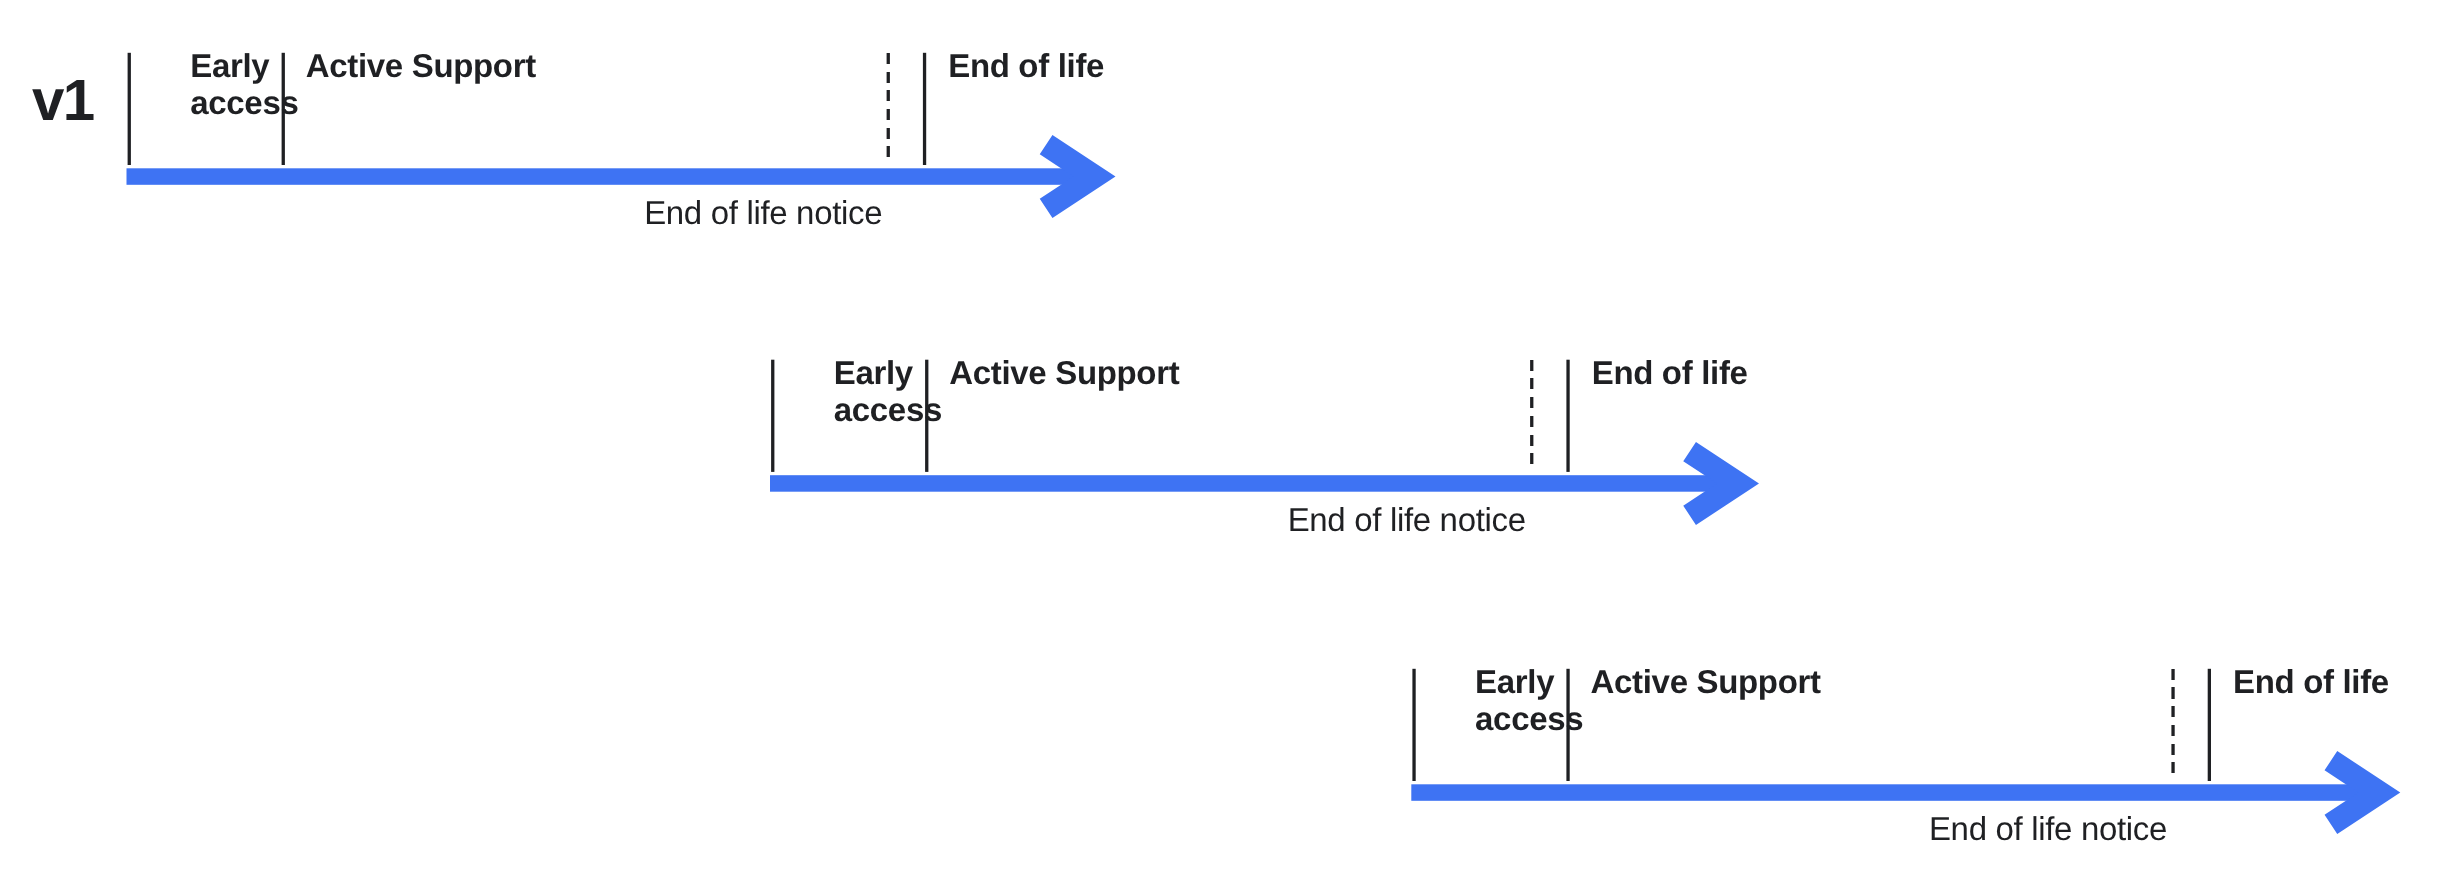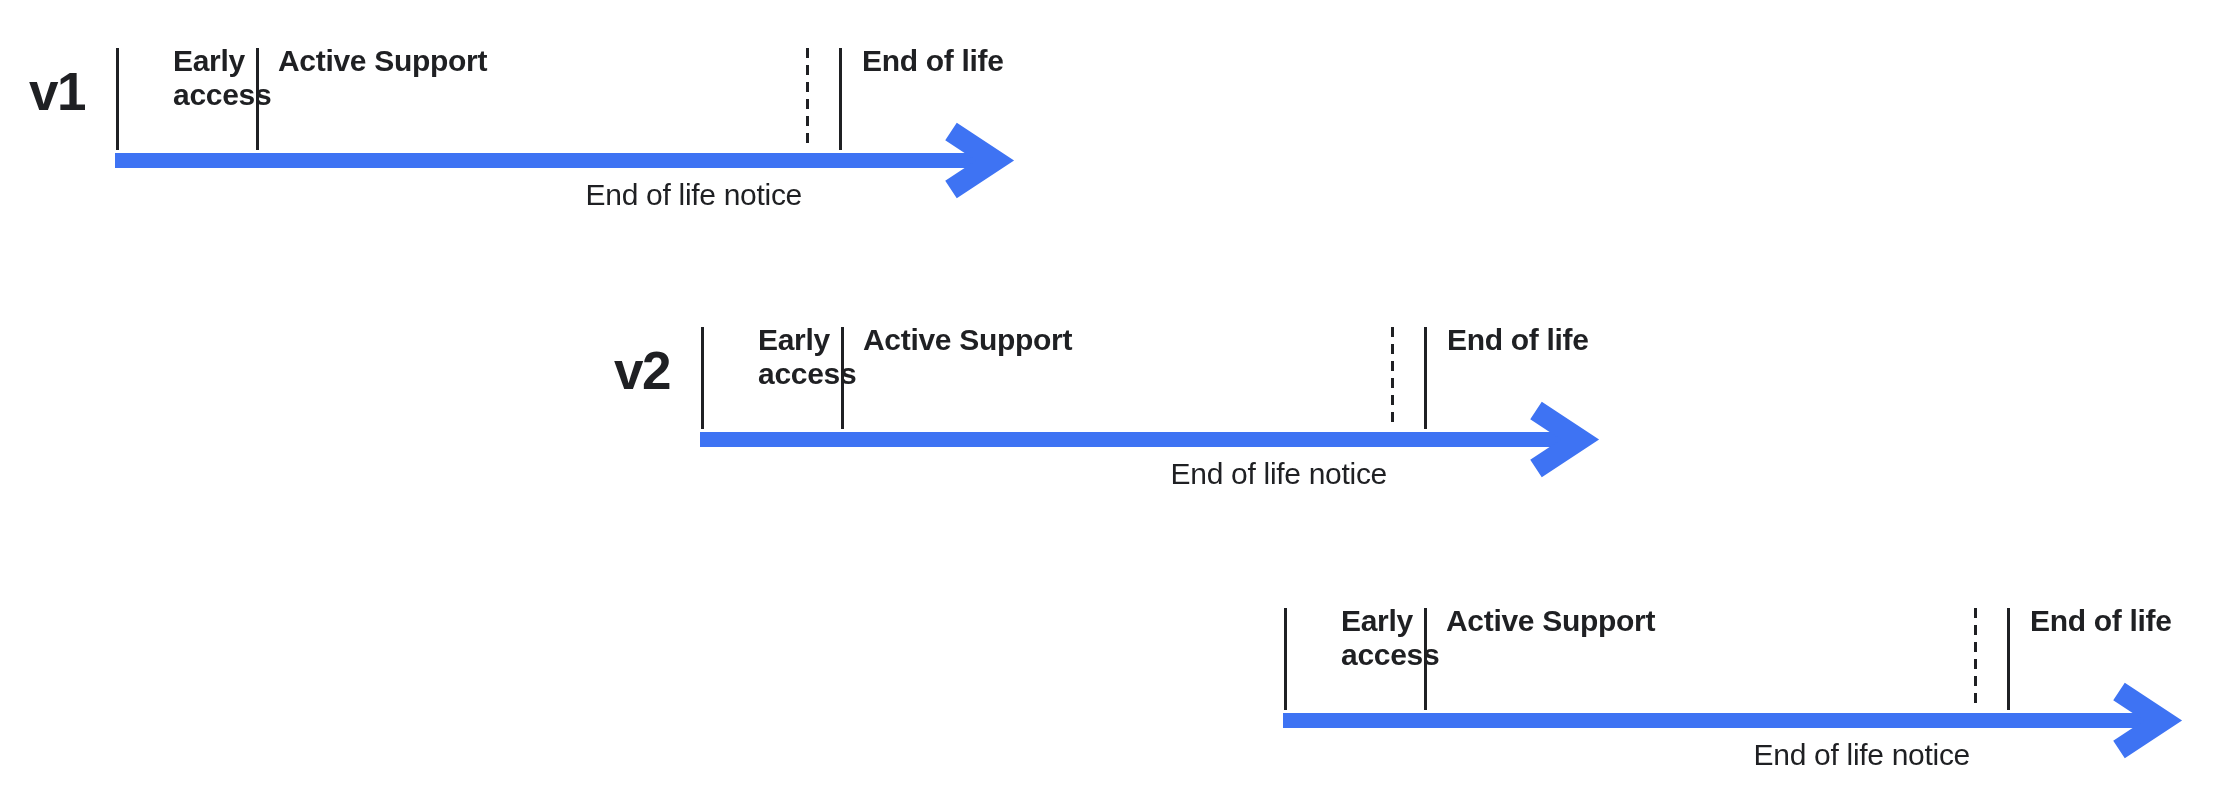--- a/index.html
+++ b/index.html
@@ -82,21 +82,20 @@
   <div class="tick eol"></div>
   <div class="phase-label eol-label">End of life</div>
   <div class="bar"></div>
   <svg class="head" width="90" height="101" viewBox="0 0 90 101">
     <polyline points="14,21.5 58,50.5 14,79.5" fill="none" stroke="#3E73F3" stroke-width="21"></polyline>
   </svg>
   <div class="notice">End of life notice</div>
 </div>
 
 <div class="timeline" style="left:702px; top:327px;">
-  <div class="version">v2</div>
   <div class="tick start"></div>
   <div class="tick mid"></div>
   <div class="phase-label early">
     <span>Early</span>
     <span>access</span>
   </div>
   <div class="phase-label active">Active Support</div>
   <div class="dashes"></div>
   <div class="tick eol"></div>
   <div class="phase-label eol-label">End of life</div>

